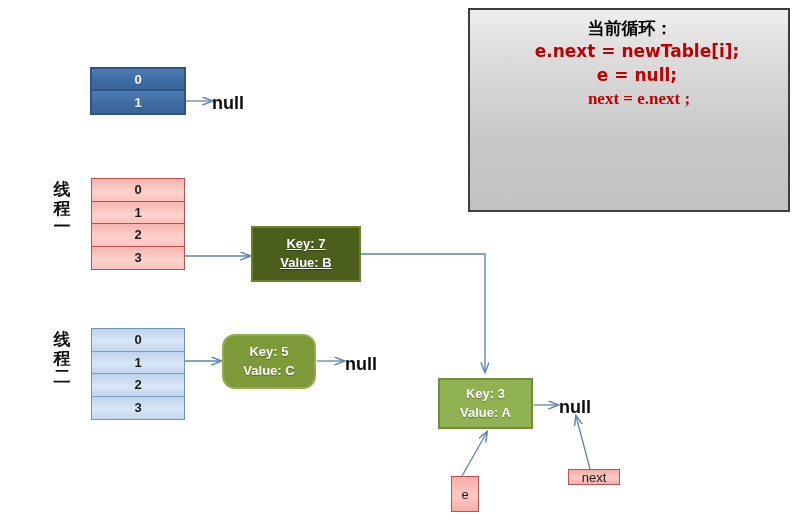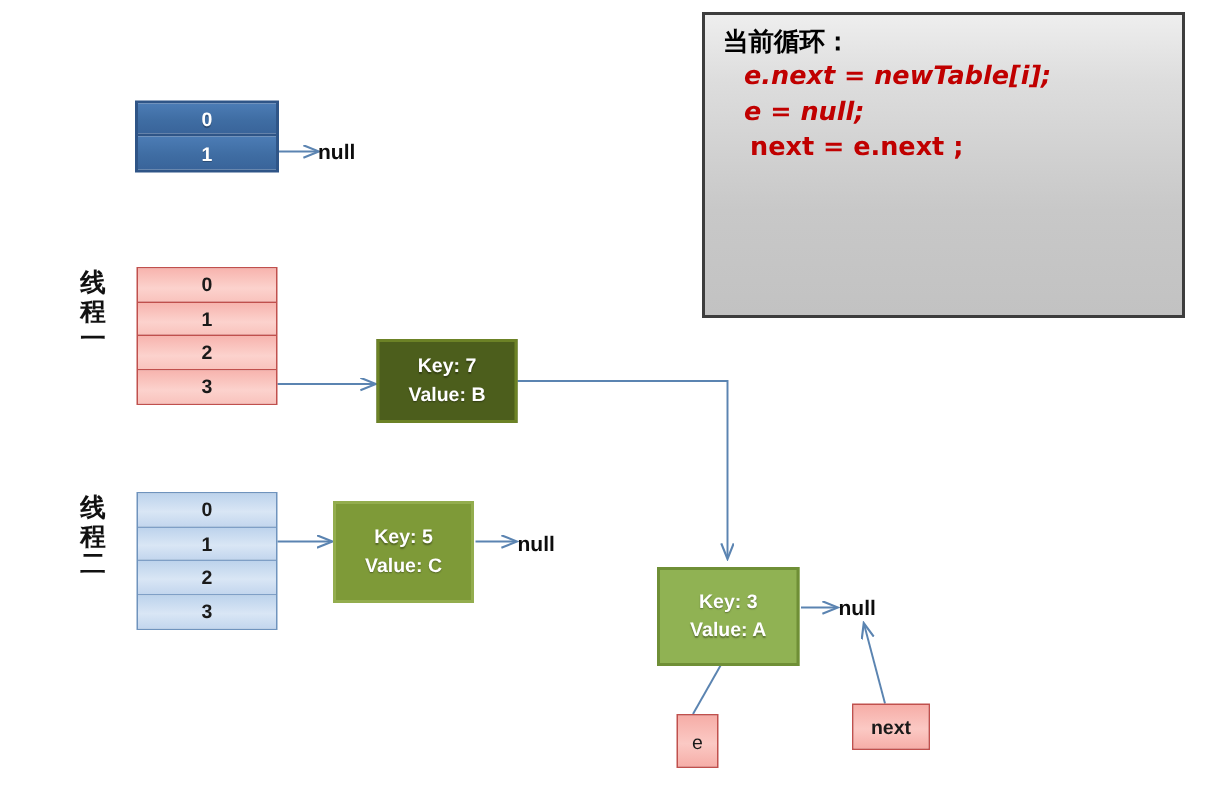--- a/index.html
+++ b/index.html
@@ -94,21 +94,21 @@
     font-size: 13px;
     display: flex;
     align-items: center;
     justify-content: center;
   }
 
   
   .nulltext {
     position: absolute;
     font-weight: bold;
-    font-size: 14px;
+    font-size: 18px;
     color: #0d0d0d;
   }
 
   
   .vlabel {
     position: absolute;
     font-family: "DejaVu Sans", "Liberation Sans", sans-serif;
     font-weight: bold;
     font-size: 17px;
     color: #111111;
@@ -127,22 +127,22 @@
     padding: 7px 10px 6px 12px;
   }
   .codebox .line {
     font-family: "DejaVu Sans", "Liberation Sans", sans-serif;
     font-weight: bold;
     font-size: 17px;
     line-height: 1.38;
     white-space: pre;
   }
   .codebox .cn   { color: #000000; }
-  .codebox .code { color: #c00000; padding-left: 14px; font-style: italic; }
-  .codebox .code2 { color: #c00000; padding-left: 18px; }
+  .codebox .code { color: #c00000; padding-left: 14px; }
+  .codebox .code2 { color: #c00000; padding-left: 18px; font-family: Liberation Serif, serif; }
 </style>
 </head>
 <body>
 
 <div id="canvas">
 
   <svg class="wires" viewBox="0 0 810 525" xmlns="http://www.w3.org/2000/svg">
     <defs>
       <marker id="ah" markerWidth="9" markerHeight="9" refX="7.5" refY="3.2" orient="auto" markerUnits="strokeWidth">
         <path d="M0,0 L8,3.2 L0,6.4" fill="none" stroke="#5b84b1" stroke-width="1.1"></path>
@@ -159,21 +159,21 @@
 
     <line x1="317" y1="361" x2="344" y2="361" stroke="#5b84b1" stroke-width="1.3" marker-end="url(#ah)"></line>
 
     <line x1="534" y1="405" x2="558" y2="405" stroke="#5b84b1" stroke-width="1.3" marker-end="url(#ah)"></line>
 
     <line x1="462" y1="476" x2="487" y2="432" stroke="#5b84b1" stroke-width="1.3" marker-end="url(#ah)"></line>
 
     <line x1="590" y1="469" x2="576" y2="416" stroke="#5b84b1" stroke-width="1.3" marker-end="url(#ah)"></line>
   </svg>
 
-  <div class="codebox" style="left:468px; top:8px; width:322px; height:204px;">
+  <div class="codebox" style="left:468px; top:8px; width:322px; height:204px;text-align:center;">
     <div class="line cn">当前循环：</div>
     <div class="line code">e.next = newTable[i];</div>
     <div class="line code">e = null;</div>
     <div class="line code2">next = e.next ;</div>
   </div>
 
   <div class="table table-blue-dark" style="left:90px; top:67px; width:96px; height:48px;">
     <div class="cell" style="height:22px;">0</div>
     <div class="cell" style="height:22px;">1</div>
   </div>
@@ -184,49 +184,49 @@
     <span>程</span>
     <span>一</span>
   </div>
   <div class="table table-pink" style="left:91px; top:178px; width:94px; height:92px;">
     <div class="cell" style="height:22.5px;">0</div>
     <div class="cell" style="height:22.5px;">1</div>
     <div class="cell" style="height:22.5px;">2</div>
     <div class="cell" style="height:22.5px;">3</div>
   </div>
 
-  <div class="node node-dark" style="left:251px; top:226px; width:94px; height:56px;">
+  <div class="node node-dark" style="left:251px; top:226px; width:110px; height:56px;text-decoration:underline;">
     <div>Key: 7</div>
     <div>Value: B</div>
   </div>
 
   <div class="vlabel" style="left:50px; top:330px;">
     <span>线</span>
     <span>程</span>
     <span>二</span>
   </div>
   <div class="table table-blue-light" style="left:91px; top:328px; width:94px; height:92px;">
     <div class="cell" style="height:22.5px;">0</div>
     <div class="cell" style="height:22.5px;">1</div>
     <div class="cell" style="height:22.5px;">2</div>
     <div class="cell" style="height:22.5px;">3</div>
   </div>
 
-  <div class="node node-mid" style="left:222px; top:334px; width:94px; height:68px;">
+  <div class="node node-mid" style="left:222px; top:334px; width:94px; height:55px;border-radius:13px;">
     <div>Key: 5</div>
     <div>Value: C</div>
   </div>
   <div class="nulltext" style="left:345px; top:354px;">null</div>
 
-  <div class="node node-light" style="left:438px; top:378px; width:95px; height:66px;">
+  <div class="node node-light" style="left:438px; top:378px; width:95px; height:51px;">
     <div>Key: 3</div>
     <div>Value: A</div>
   </div>
   <div class="nulltext" style="left:559px; top:397px;">null</div>
 
   <div class="chip" style="left:451px; top:476px; width:28px; height:36px;">
     <span>e</span>
   </div>
-  <div class="chip" style="left:568px; top:469px; width:52px; height:31px;font-weight:bold;">
+  <div class="chip" style="left:568px; top:469px; width:52px; height:16px;">
     <span>next</span>
   </div>
 
 </div>
 
 </body></html>

